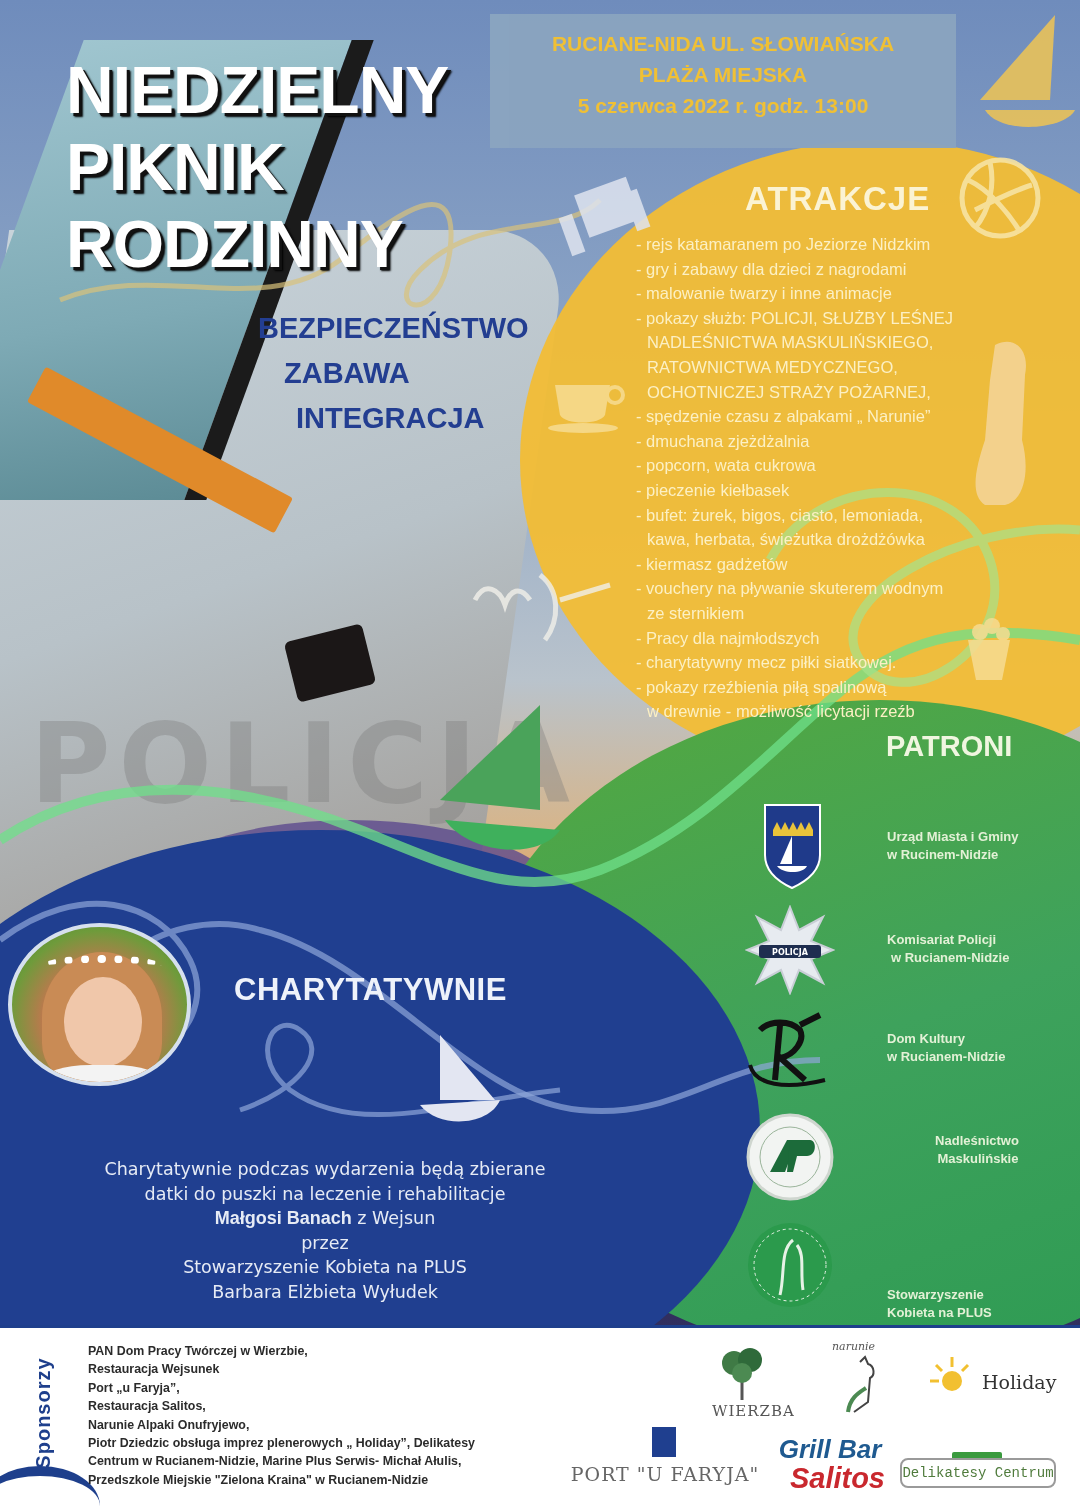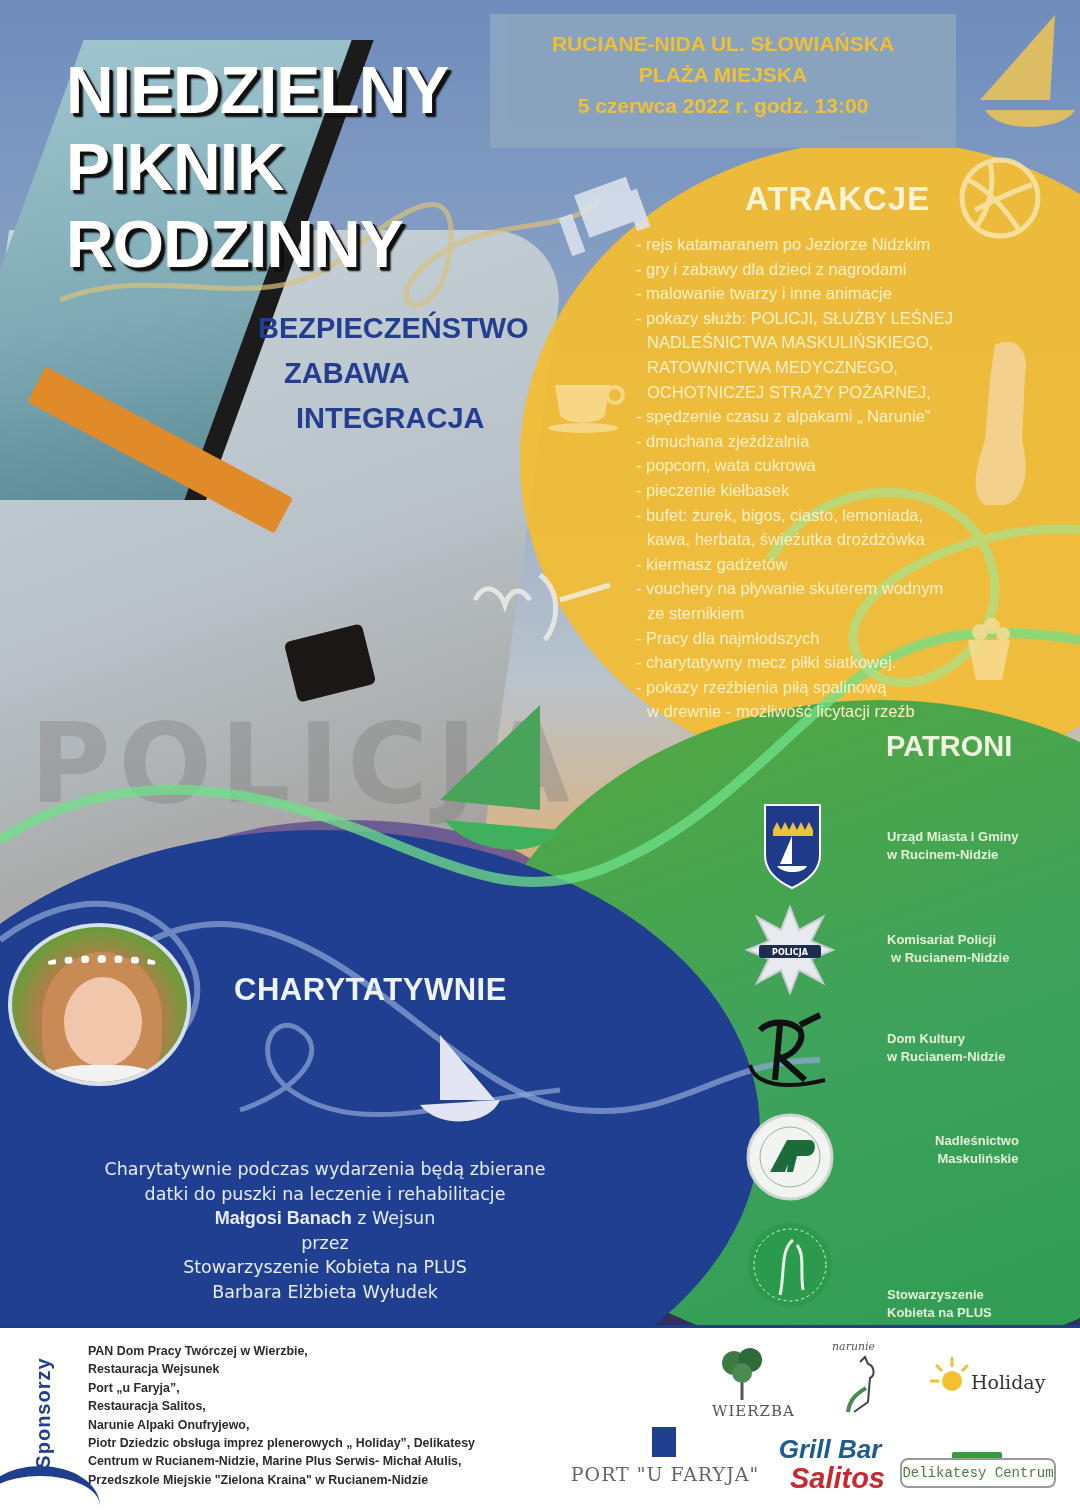--- a/index.html
+++ b/index.html
@@ -72,21 +72,21 @@
   .logo { position: absolute; }
   .logo-wejsunek { left: 575px; top: 1345px; width: 112px; height: 72px; }
   .logo-wierzba { left: 712px; top: 1345px; width: 90px; height: 75px; text-align: left; }
   .logo-narunie { left: 830px; top: 1340px; width: 66px; height: 80px; }
   .logo-holiday { left: 930px; top: 1355px; width: 100px; height: 50px; }
   .logo-port { left: 570px; top: 1425px; width: 190px; height: 80px; text-align: center; }
   .logo-grill { left: 775px; top: 1435px; width: 110px; height: 66px; text-align: center; }
   .logo-delik { left: 900px; top: 1452px; width: 156px; height: 38px; }
 
   .t-wierzba { font-family: "DejaVu Serif", serif; color: #555; font-size: 15px; letter-spacing: 1px; position: absolute; left: 0; right: 0; bottom: 0; }
-  .t-holiday { font-family: "DejaVu Serif", serif; color: #333; font-size: 19px; position: absolute; left: 41px; top: 16px; }
+  .t-holiday { font-family: "DejaVu Serif", serif; color: #333; font-size: 19px; position: absolute; left: 52px; top: 16px; }
   .t-port { font-family: "DejaVu Serif", serif; color: #666; font-size: 19px; letter-spacing: 1px; position: absolute; left: 0; right: 0; top: 38px; }
   .t-grill1 { font-family: "Liberation Sans", sans-serif; font-weight: bold; font-style: italic; color: #1f5a90; font-size: 26px; line-height: 28px; }
   .t-grill2 { font-family: "Liberation Sans", sans-serif; font-weight: bold; font-style: italic; color: #c9282e; font-size: 29px; line-height: 30px; text-align: right; }
   .t-delik { position: absolute; left: 0; top: 6px; width: 156px; height: 30px; border: 2px solid #9a9a9a; border-radius: 8px; text-align: center; font-family: Liberation Mono, monospace; font-size: 14px; line-height: 26px; color: #4f7b3c; }
   .t-delik-tag { position: absolute; left: 52px; top: 0; width: 50px; height: 8px; background: #3a9a3e; border-radius: 2px; }
   .t-wejsunek { position: absolute; left: 2px; top: 42px; font-family: "DejaVu Serif", serif; font-weight: bold; font-style: italic; font-size: 20px; color: #222; }
   .t-narunie { position: absolute; left: 2px; top: 0; font-family: "DejaVu Serif", serif; font-style: italic; font-size: 11px; color: #555; }
 </style>
 </head>
 <body>

